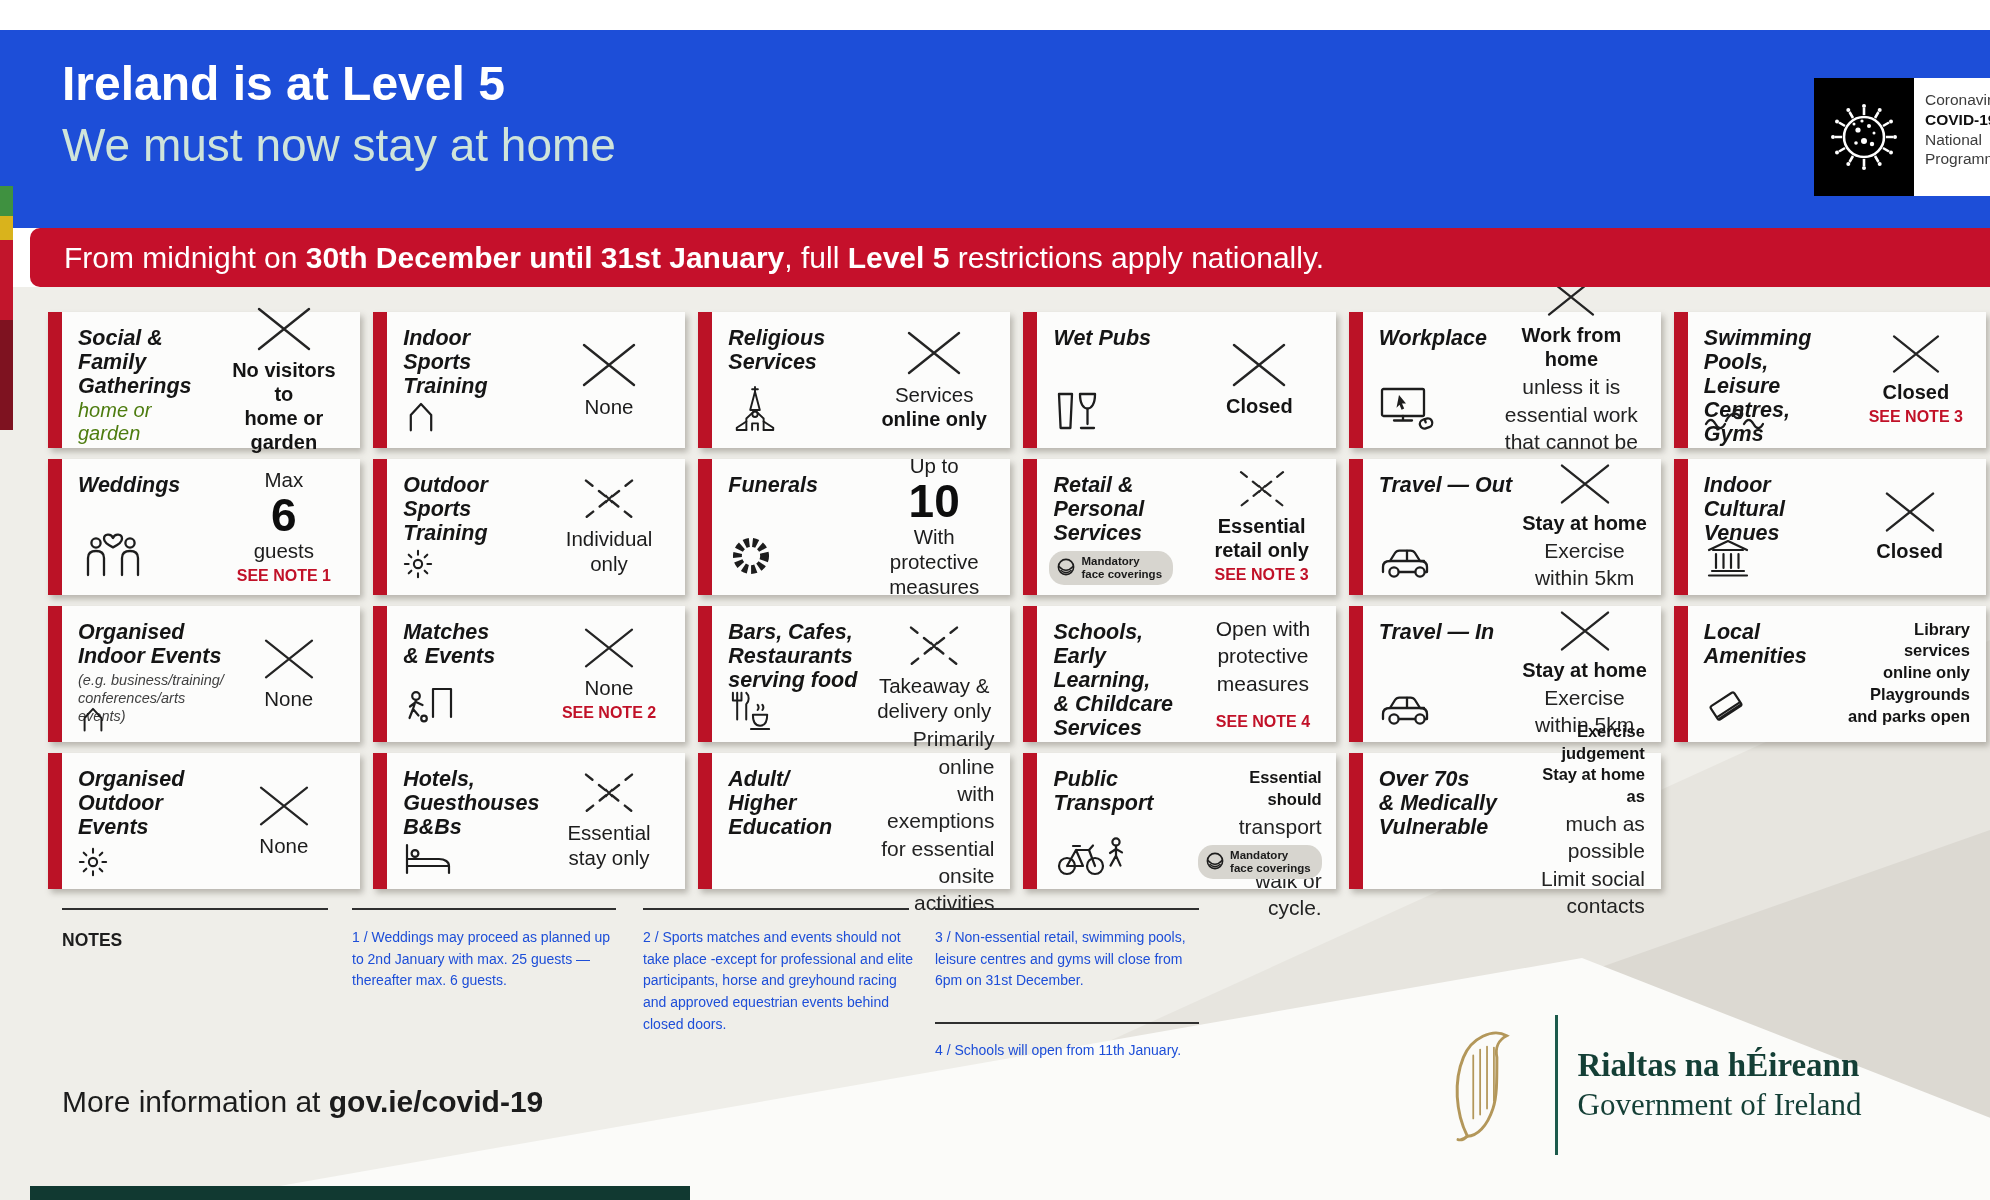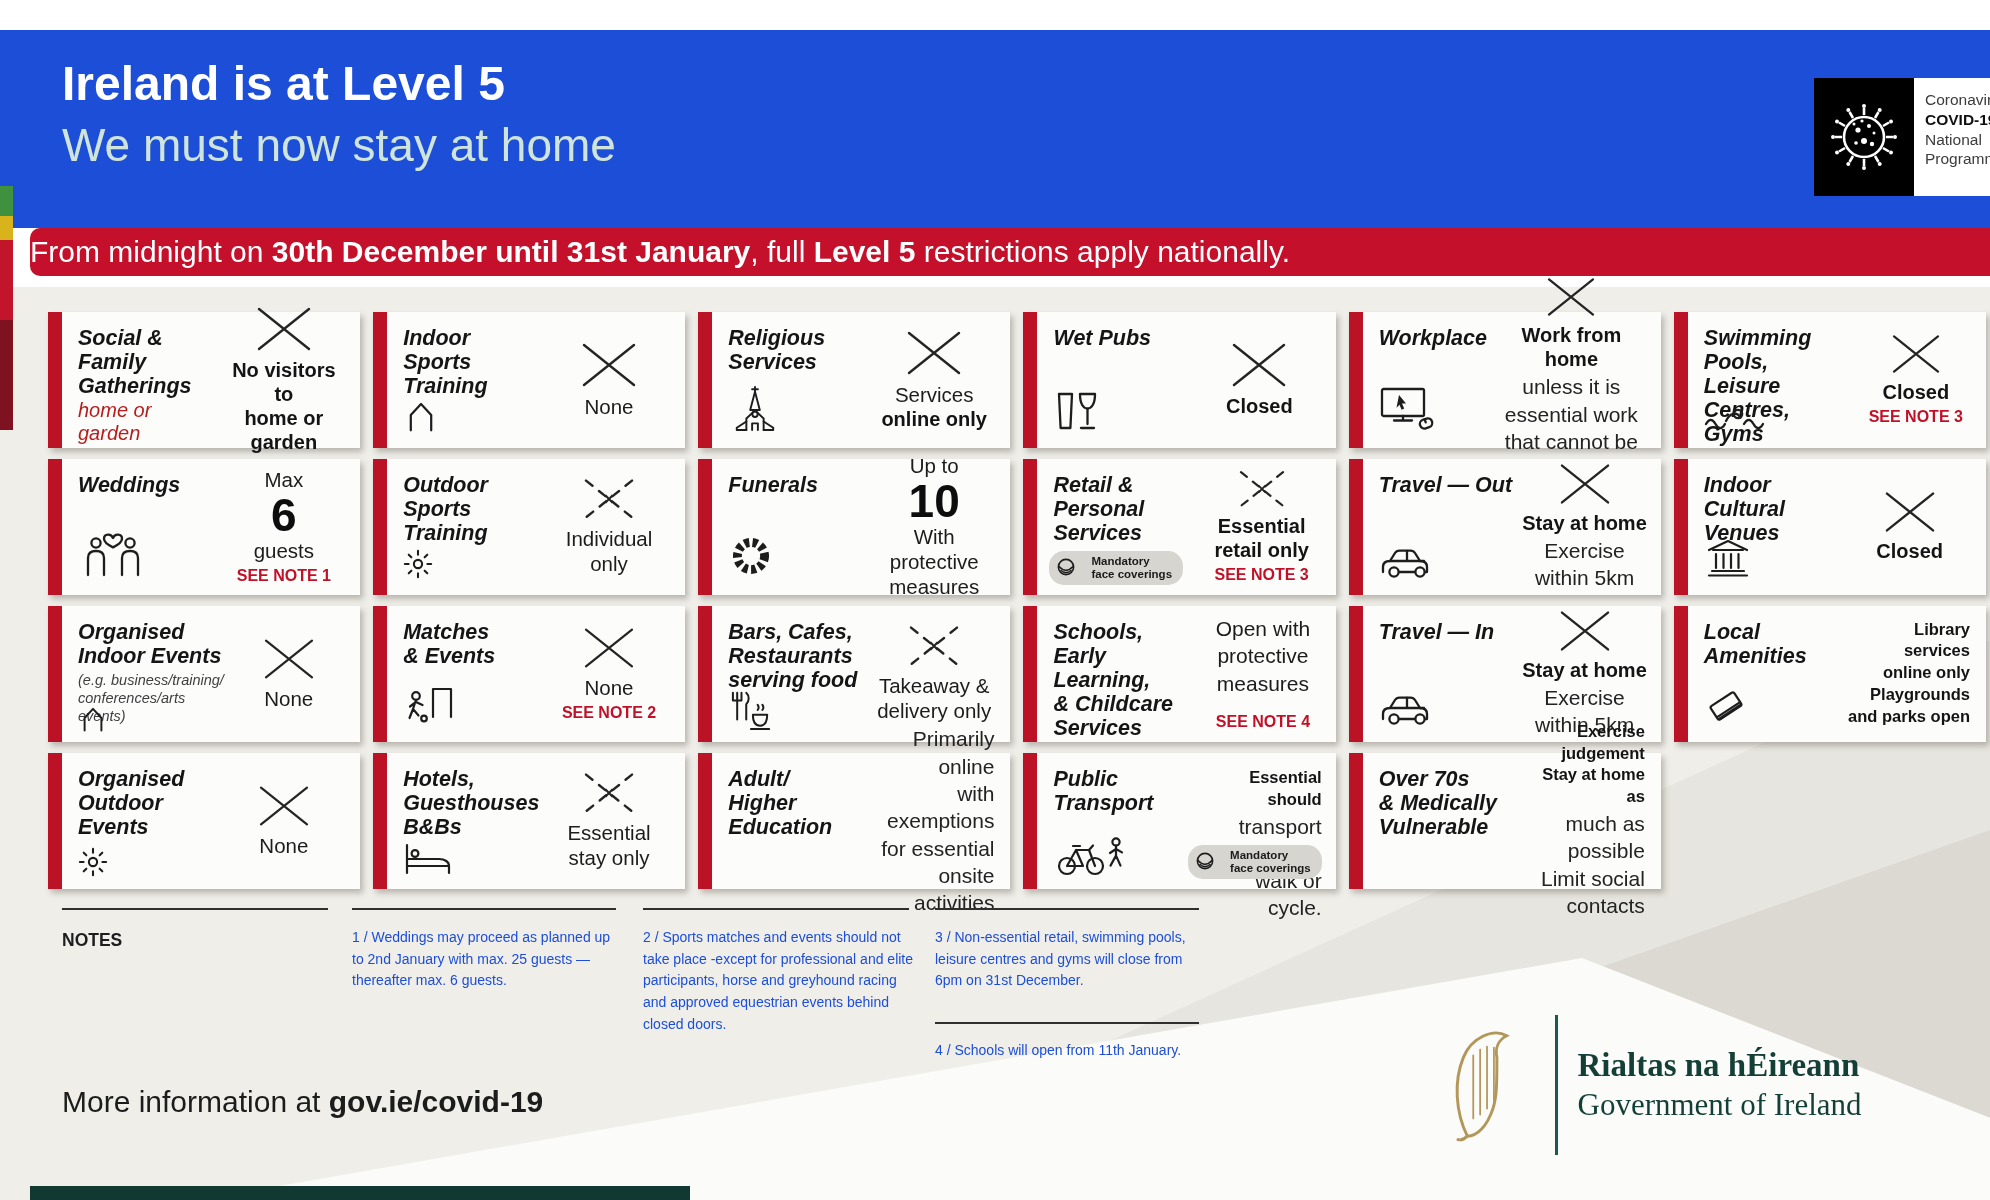--- a/index.html
+++ b/index.html
@@ -12,48 +12,48 @@
   .h-title{position:absolute;left:62px;top:26px;font-size:48px;font-weight:700;color:#ffffff;}
   .h-sub{position:absolute;left:62px;top:88px;font-size:46px;font-weight:400;color:#cfe4da;}
   .covid-logo{position:absolute;left:1814px;top:78px;height:118px;display:flex;z-index:3;}
   .covid-box{width:100px;height:118px;background:#000;}
   .covid-text{width:150px;height:118px;background:#fff;padding:12px 0 0 11px;box-sizing:border-box;
               font-size:15.5px;line-height:1.28;color:#3c3c3c;white-space:nowrap;}
   .covid-text .b{font-weight:700;color:#101010;}
   
   .lstrip{position:absolute;left:0;width:13px;z-index:4;}
   
-  .banner{position:absolute;left:30px;top:228px;width:1960px;height:48px;background:#c5102b;
-          border-radius:10px 0 0 10px;display:flex;align-items:center;
+  .banner{position:absolute;left:30px;top:228px;width:1960px;height:59px;background:#c5102b;
+          border-radius:10px 0 0 10px;display:flex;align-items:center;padding-left:34px;
           box-sizing:border-box;font-size:30px;color:#fff;z-index:3;}
   .banner b{font-weight:800;}
   
   .grid{position:absolute;left:48px;top:312px;width:1938px;display:grid;
         grid-template-columns:repeat(6,1fr);grid-auto-rows:136px;gap:11px 13px;z-index:2;}
   .card{position:relative;background:#fcfcfb;box-shadow:3px 4px 6px rgba(95,90,80,.38);display:flex;}
   .strip{position:absolute;left:0;top:0;bottom:0;width:14px;background:#bb1226;}
   .cl{flex:1.12;padding:14px 4px 10px 30px;position:relative;box-sizing:border-box;font-style:italic;}
   .cr{flex:1;display:flex;flex-direction:column;align-items:center;justify-content:center;
       text-align:center;padding:8px 14px 10px 0;box-sizing:border-box;}
   .cr.right{align-items:flex-end;text-align:right;padding-right:16px;}
   .cr.top{justify-content:flex-start;align-items:flex-end;text-align:right;padding-top:14px;padding-right:14px;}
   .t{font-weight:700;font-size:21.5px;line-height:1.12;color:#151515;white-space:pre-line;}
-  .sub{font-size:20px;color:#b91c1c;line-height:1.15;white-space:pre-line;margin-top:1px;}
+  .sub{font-size:20px;color:#4d7c0f;line-height:1.15;white-space:pre-line;margin-top:1px;}
   .sub2{font-size:14.5px;color:#3f3f3f;line-height:1.25;white-space:pre-line;margin-top:3px;}
   .xk{margin-bottom:4px;}
   .xk svg{display:block;}
   .s-r{font-size:20.5px;color:#1c1c1c;line-height:1.22;white-space:pre-line;}
   .s-b{font-size:20px;font-weight:700;color:#141414;line-height:1.2;white-space:pre-line;}
   .s-sm{font-size:21px;color:#232323;line-height:1.3;white-space:pre-line;margin-top:2px;}
   .s-bsm{font-size:16.5px;font-weight:700;color:#141414;line-height:1.32;white-space:pre-line;}
   .s-big{font-size:46px;font-weight:800;color:#0d0d0d;line-height:1.02;}
   .s-note{font-size:16px;font-weight:700;color:#c11128;margin-top:4px;white-space:pre-line;}
   .s-open{font-size:21px;color:#1c1c1c;line-height:1.3;white-space:pre-line;}
   .icon{position:absolute;left:30px;bottom:12px;}
-  .pill{position:absolute;display:flex;align-items:center;gap:15px;background:#d7d5cf;border-radius:15px;
+  .pill{position:absolute;display:flex;align-items:center;gap:5px;background:#d7d5cf;border-radius:15px;
         padding:4px 11px 4px 7px;font-size:11.5px;font-weight:700;line-height:1.12;color:#1a1a1a;}
   .pill.bl{left:26px;bottom:10px;}
   .pill.br{right:14px;bottom:10px;}
   
   .nrule{position:absolute;border-top:2.5px solid #2f2f2f;z-index:2;}
   .nhead{position:absolute;font-size:17.5px;font-weight:700;color:#1d1d1d;z-index:2;}
   .ntext{position:absolute;font-size:14px;font-weight:400;color:#1d4ed8;line-height:1.55;z-index:2;}
   
   .moreinfo{position:absolute;left:62px;top:1085px;font-size:30px;color:#1c1c1c;z-index:3;}
   .moreinfo b{font-weight:800;}

